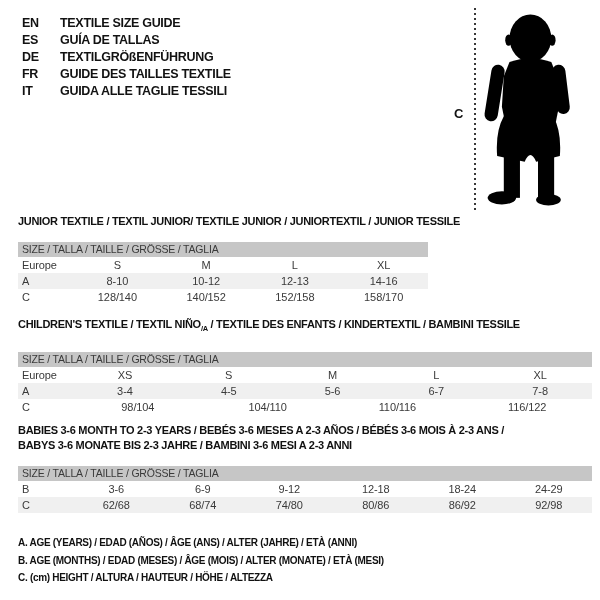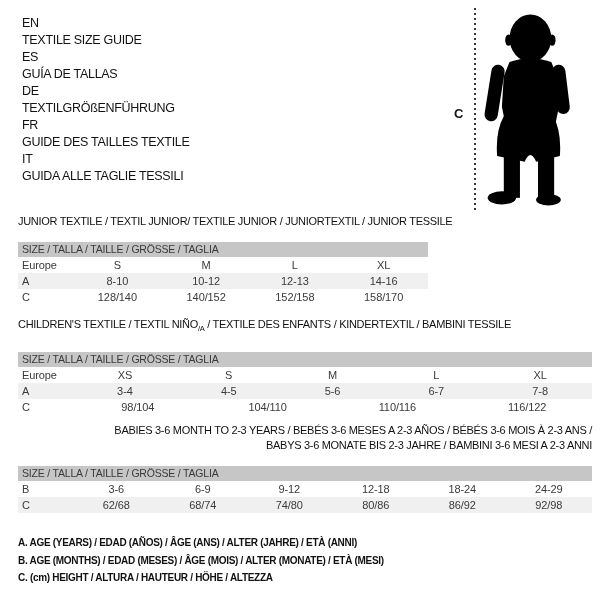--- a/index.html
+++ b/index.html
@@ -7,40 +7,40 @@
   body {
     position:relative;
     background:#ffffff;
     font-family:"Liberation Sans", sans-serif;
     color:#1a1a1a;
     overflow:hidden;
   }
 
   
   .langs { position:absolute; left:22px; top:15px; }
-  .lang-row { display:flex; line-height:17px; font-weight:normal; font-size:12.5px; letter-spacing:-0.3px; color:#121212;flex-direction:column; }
+  .lang-row { display:flex; line-height:17px; font-weight:bold; font-size:12.5px; letter-spacing:-0.3px; color:#121212; }
   .lang-code { width:38px; }
 
   
   .height-line {
     position:absolute; left:474px; top:8px; width:2px; height:202px;
     background:repeating-linear-gradient(to bottom, #383838 0 2px, transparent 2px 5px);
   }
   .height-label { position:absolute; left:454px; top:106px; font-weight:bold; font-size:13px; color:#121212; }
   .baby-svg { position:absolute; left:481px; top:7px; }
 
   
   .section { position:absolute; left:18px; }
   #sec-junior   { top:215px; width:410px; }
   #sec-children { top:318px; width:574px; }
   #sec-babies   { top:423px; width:574px; }
 
-  .sec-title { font-weight:normal; font-size:11px; letter-spacing:-0.3px; line-height:12px; white-space:nowrap; color:#111; }
+  .sec-title { font-weight:bold; font-size:11px; letter-spacing:-0.3px; line-height:12px; white-space:nowrap; color:#111; }
   .sec-title .sub { font-size:7.5px; vertical-align:sub; }
-  .title-2line .tline { line-height:15px;text-align:right; }
+  .title-2line .tline { line-height:15px; }
 
   .size-bar {
     background:#c6c6c6; height:15px; line-height:15px;
     padding-left:4px; font-size:10.5px; letter-spacing:-0.2px; color:#3a3a3a;
   }
   .mt-junior   { margin-top:15px; }
   .mt-children { margin-top:17px; }
   .mt-babies   { margin-top:13px; }
 
   .trow { display:flex; height:16px; line-height:16px; font-size:11px; letter-spacing:-0.1px; color:#3a3a3a;justify-content:flex-end; }

